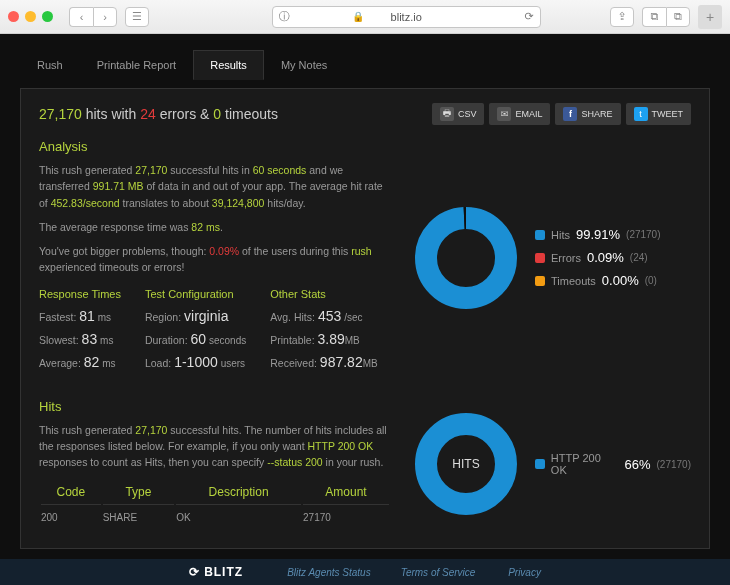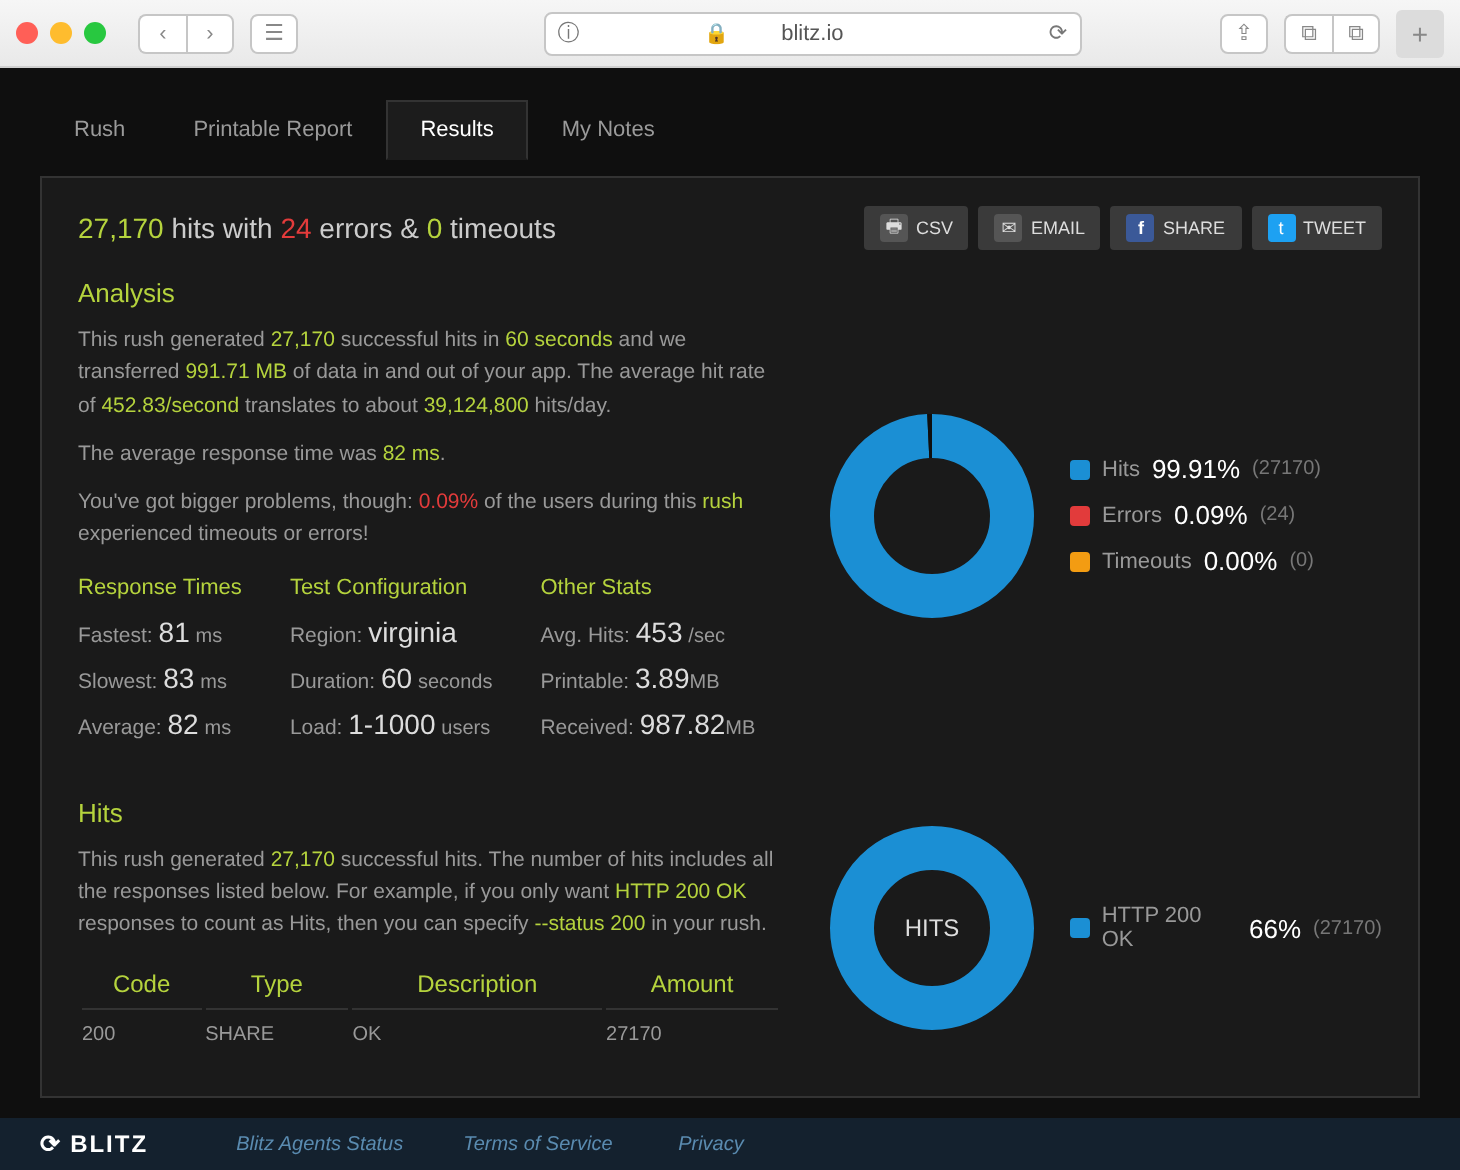--- a/index.html
+++ b/index.html
@@ -65,21 +65,21 @@
   .lrow { display:flex; align-items:center; gap:6px; font-size:11px; color:#999;}
   .lbox { width:10px; height:10px; border-radius:2px;}
   .lrow .pct{color:#fff; font-size:13px;}
   .lrow .cnt{color:#777; font-size:10px;}
 
   .section2 { margin-top:22px; display:flex; gap:20px;}
   .hittable { width:100%; margin-top:8px; font-size:10px; color:#999;}
   .hittable th{ text-align:center; color:#b5d33d; font-weight:normal; padding:5px 0; border-bottom:1px solid #333; font-size:12px;margin-left:31px;}
   .hittable td{ padding:5px 0;}
 
-  .footer{position:absolute; bottom:0; left:0; right:0; height:26px; background:#14212e; display:flex; align-items:center; padding:12px 20px; font-size:10px; color:#5a8bb0; justify-content:flex-start;}
+  .footer{position:absolute; bottom:0; left:0; right:0; height:26px; background:#14212e; display:flex; align-items:center; padding:12px 20px; font-size:10px; color:#5a8bb0; justify-content:center;}
   .footer .logo{color:#fff; font-weight:bold; font-size:12px; letter-spacing:1px; display:flex; align-items:center; gap:4px;}
   .footer .logo::before{content:"⟳"; font-size:12px;}
   .footer a{color:#5a8bb0; text-decoration:none; margin-left:30px;font-style:italic;}
 </style>
 </head>
 <body>
 
 <div class="chrome">
   <div class="traffic">
     <div class="dot r"></div>

